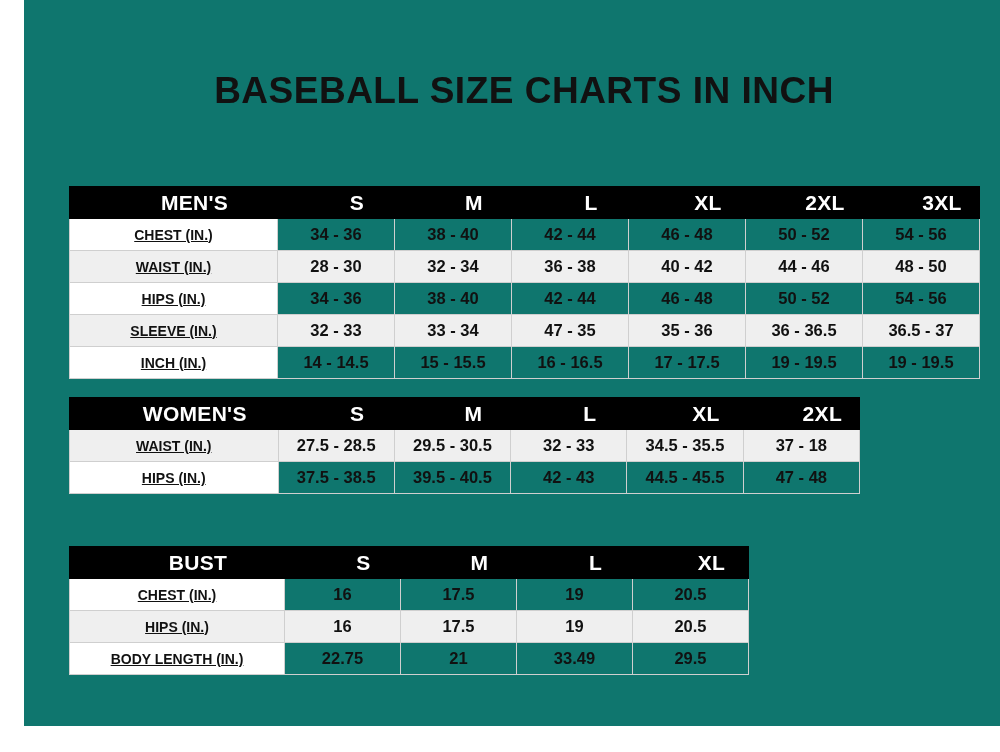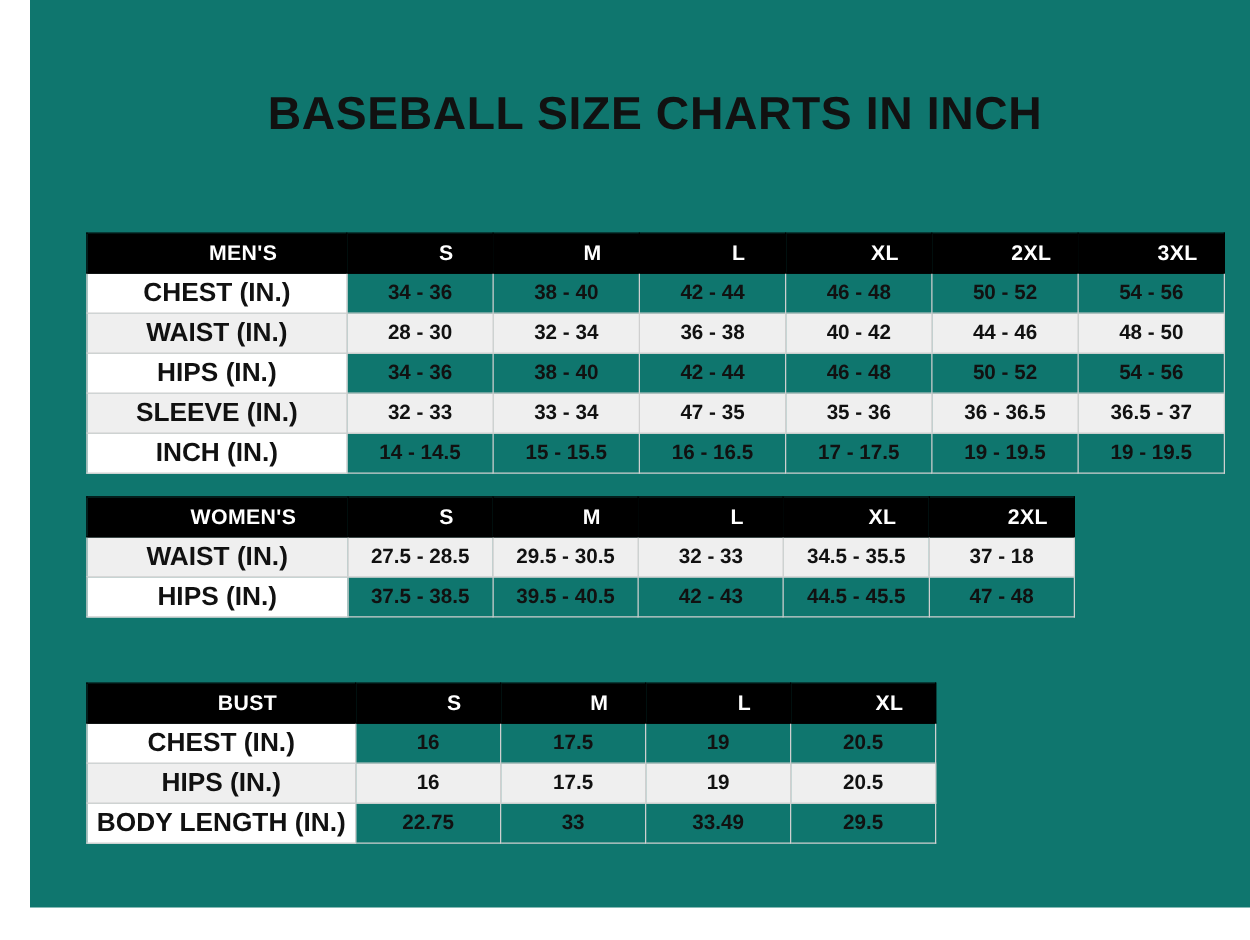--- a/index.html
+++ b/index.html
@@ -46,33 +46,34 @@
     font-size: 16.5px;
     font-weight: bold;
     color: #111111;
     padding: 0 2px;
     white-space: nowrap;
   }
   .chart thead th {
     background: #000000;
     color: #ffffff;
     border: 1px solid #000000;
-    font-size: 17px;
+    font-size: 21px;
     letter-spacing: 0.3px;
     padding-left: 44px;
   }
   .chart thead th.rowhead {
     text-align: center;
   }
   .chart tbody tr.alt td {
     background: #efefef;
   }
   .chart tbody td.rowlabel {
     background: #ffffff;
-    font-size: 21px;
+    font-size: 14px;
+    text-decoration: underline;
   }
   .chart tbody tr.alt td.rowlabel {
     background: #efefef;
   }
 
   
   #mens-chart { top: 186px; left: 45px; width: 910px; }
   #mens-chart col.c0 { width: 208px; }
   #mens-chart col.c1,
   #mens-chart col.c2,
@@ -243,20 +244,20 @@
       <tr class="alt">
         <td class="rowlabel">HIPS (IN.)</td>
         <td>16</td>
         <td>17.5</td>
         <td>19</td>
         <td>20.5</td>
       </tr>
       <tr>
         <td class="rowlabel">BODY LENGTH (IN.)</td>
         <td>22.75</td>
-        <td>33</td>
+        <td>21</td>
         <td>33.49</td>
         <td>29.5</td>
       </tr>
     </tbody>
   </table>
 
 </div>
 
 </body></html>

